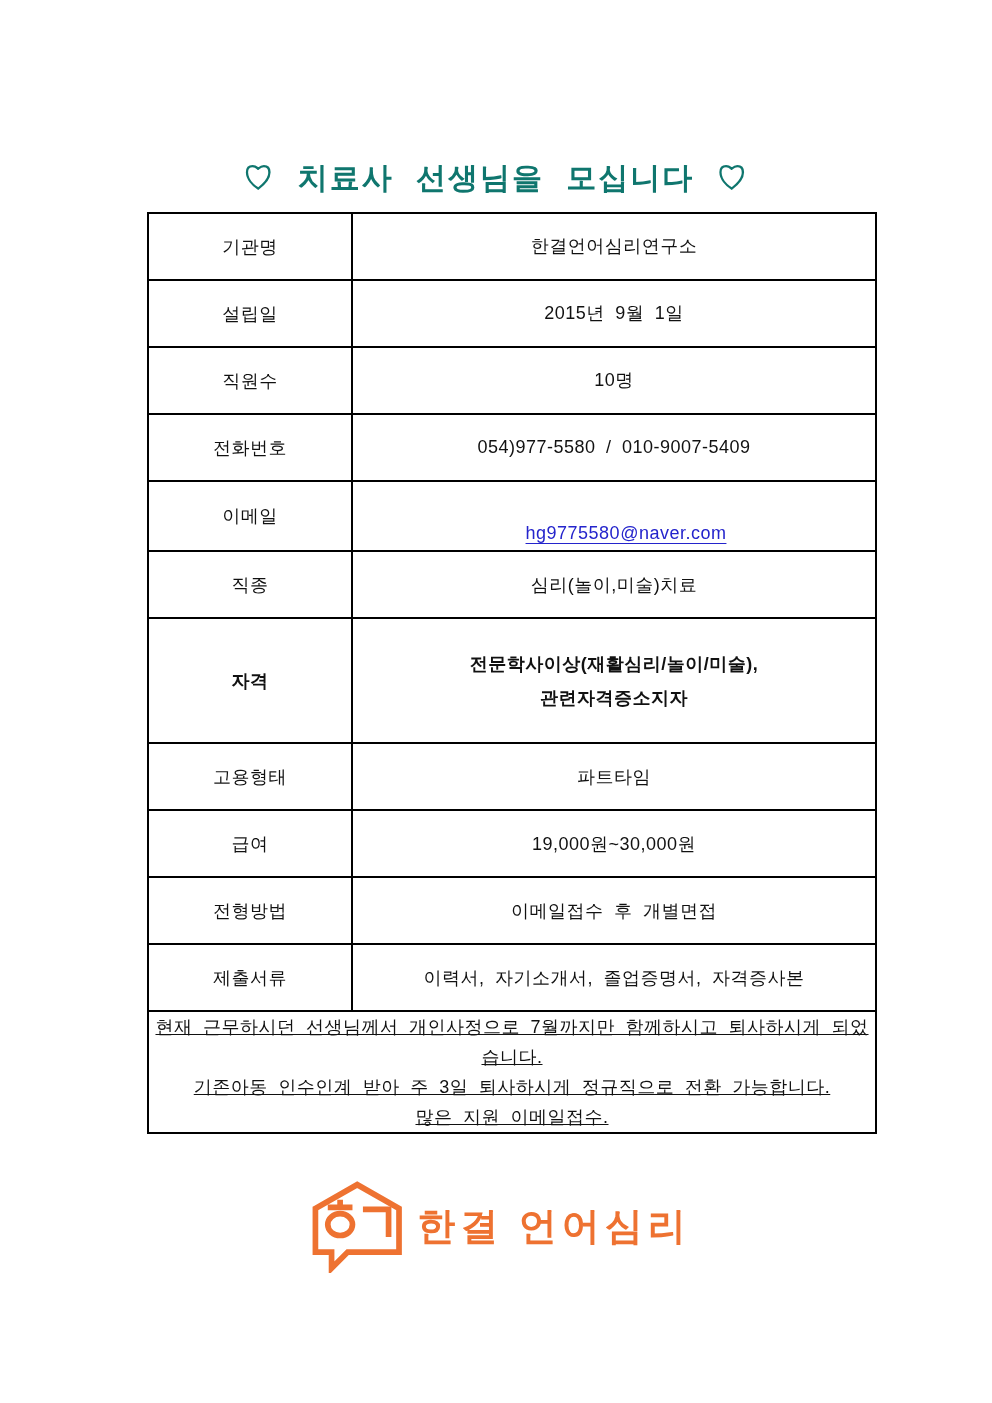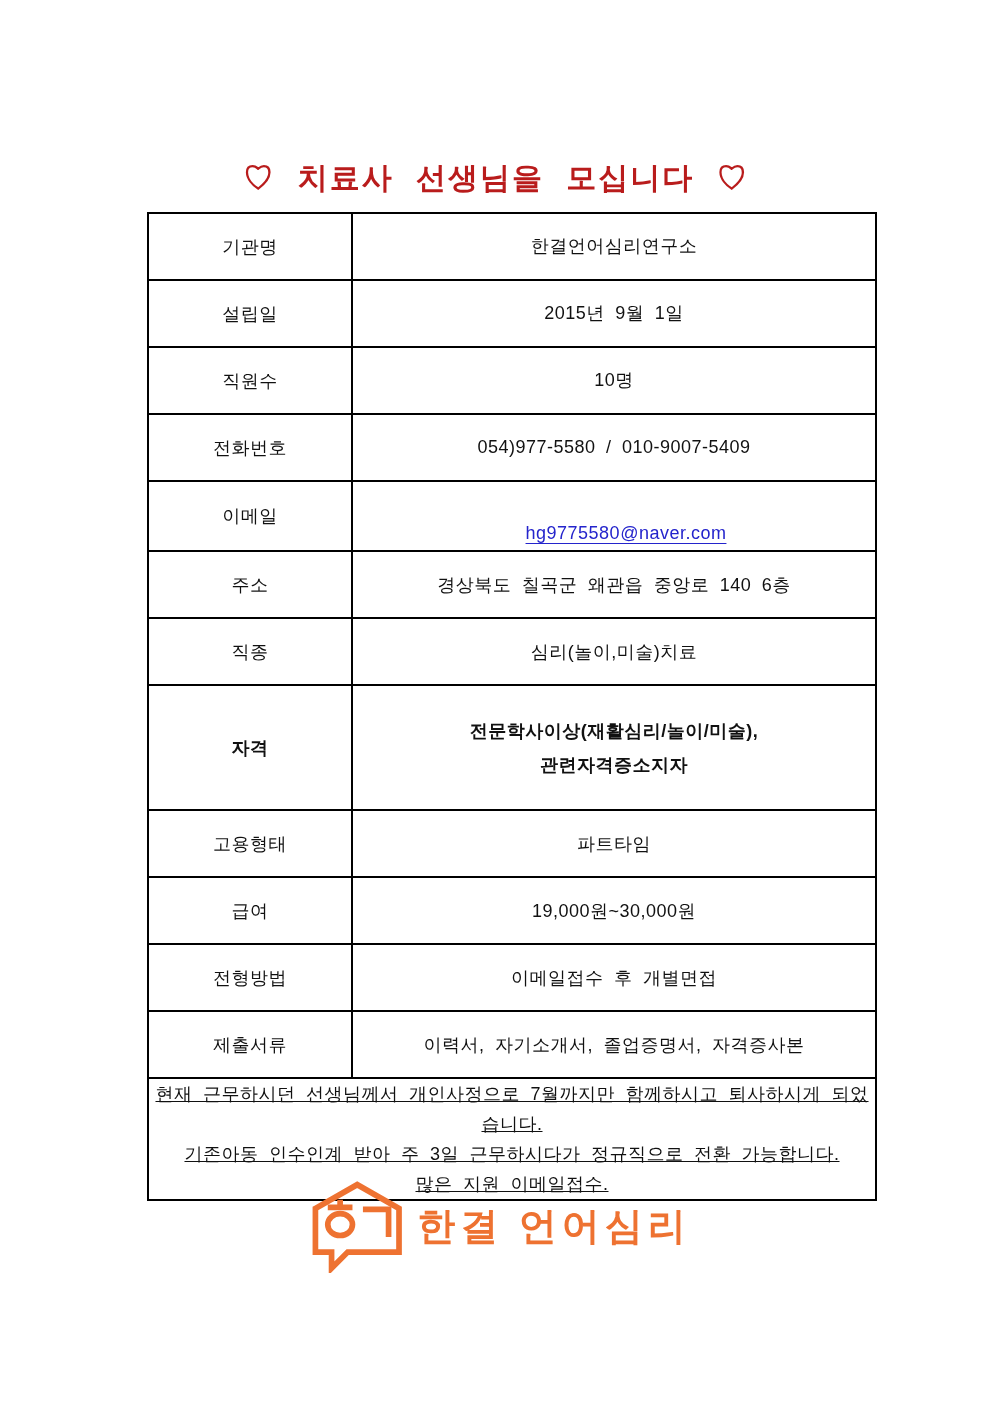--- a/index.html
+++ b/index.html
@@ -19,21 +19,21 @@
   .doc-title {
     position: absolute;
     top: 158px;
     left: 0;
     width: 100%;
     text-align: center;
     font-size: 30px;
     font-weight: bold;
     letter-spacing: 2px;
     word-spacing: 12px;
-    color: #b91c1c;
+    color: #0f766e;
   }
   table.info-table {
     position: absolute;
     top: 212px;
     left: 147px;
     width: 700px;
     border-collapse: collapse;
     table-layout: fixed;
   }
   table.info-table td {
@@ -131,24 +131,20 @@
         <td class="label-cell">전화번호</td>
         <td class="value-cell">054)977-5580 / 010-9007-5409</td>
       </tr>
       <tr class="row-regular">
         <td class="label-cell">이메일</td>
         <td class="value-cell">
           <a class="email-link" href="#">hg9775580@naver.com</a>
         </td>
       </tr>
       <tr class="row-regular">
-        <td class="label-cell">주소</td>
-        <td class="value-cell">경상북도 칠곡군 왜관읍 중앙로 140 6층</td>
-      </tr>
-      <tr class="row-regular">
         <td class="label-cell">직종</td>
         <td class="value-cell">심리(놀이,미술)치료</td>
       </tr>
       <tr class="row-tall">
         <td class="label-cell">자격</td>
         <td class="value-cell">전문학사이상(재활심리/놀이/미술),
 관련자격증소지자</td>
       </tr>
       <tr class="row-regular">
         <td class="label-cell">고용형태</td>
@@ -162,21 +158,21 @@
         <td class="label-cell">전형방법</td>
         <td class="value-cell">이메일접수 후 개별면접</td>
       </tr>
       <tr class="row-regular">
         <td class="label-cell">제출서류</td>
         <td class="value-cell">이력서, 자기소개서, 졸업증명서, 자격증사본</td>
       </tr>
       <tr class="row-note">
         <td class="note-cell" colspan="2">
           <div>현재 근무하시던 선생님께서 개인사정으로 7월까지만 함께하시고 퇴사하시게 되었습니다.</div>
-          <div>기존아동 인수인계 받아 주 3일 근무하시다가 정규직으로 전환 가능합니다.</div>
+          <div>기존아동 인수인계 받아 주 3일 퇴사하시게 정규직으로 전환 가능합니다.</div>
           <div>많은 지원 이메일접수.</div>
         </td>
       </tr>
     </tbody>
   </table>
 
   <div class="logo">
     <svg class="logo-icon" viewBox="0 0 112 100" fill="none" xmlns="http://www.w3.org/2000/svg">
 
       <path d="M12,32 L56,7 L100,32 L100,78 L46,78 L29,95 L29,78 L12,78 Z" stroke="#ee7231" stroke-width="6" stroke-linejoin="miter" fill="none"></path>

